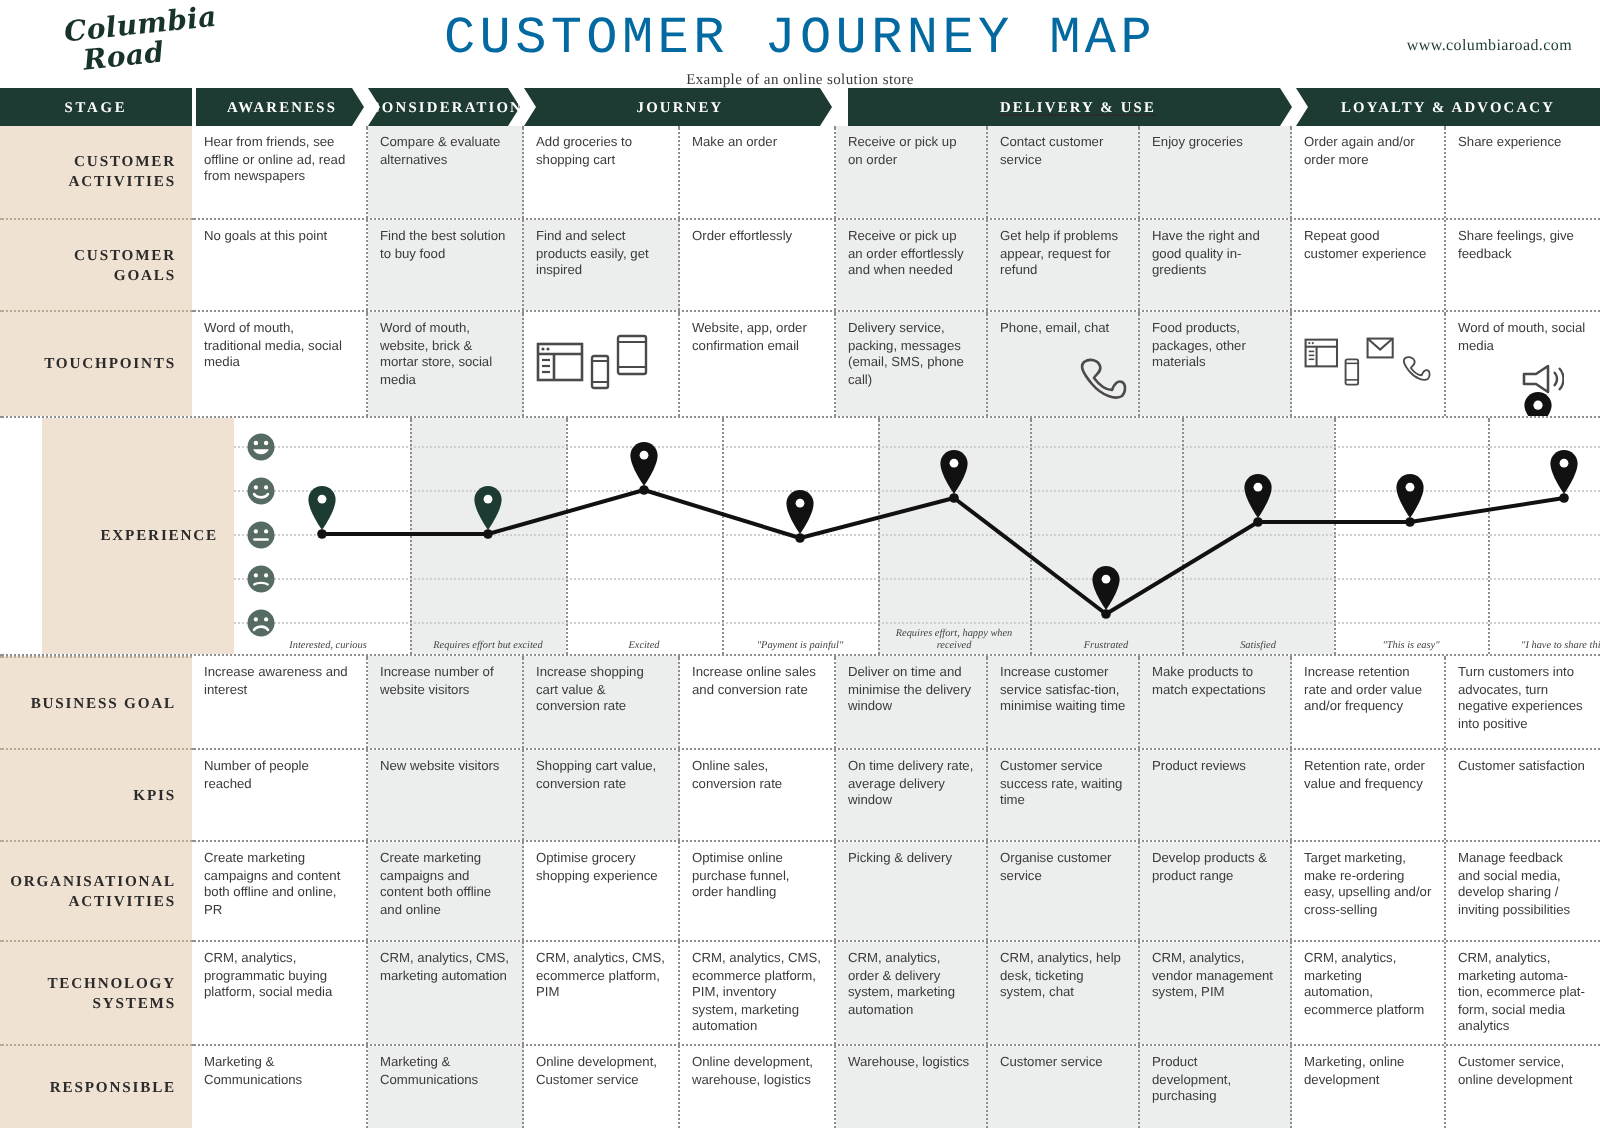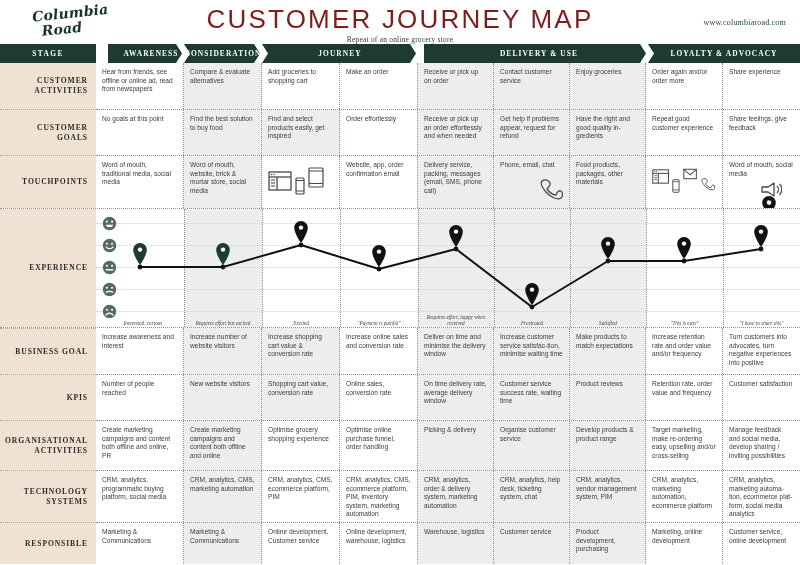--- a/index.html
+++ b/index.html
@@ -17,22 +17,22 @@
   .logo{
     position:absolute; left:33px; top:4px; width:110px; height:36px;
     font-family:"DejaVu Serif", serif; font-style:italic; font-weight:700;
     font-size:14px; line-height:15px; color:#17332b;
     transform:rotate(-6deg); letter-spacing:.2px;
   }
   .logo span{ display:block; }
   .logo .l2{ margin-left:8px; }
   .title-wrap{ position:absolute; left:0; right:0; top:4px; text-align:center; }
   .maintitle{
-    font-family:Liberation Sans, sans-serif;
-    font-size:26px; letter-spacing:2.2px; color:#7f1d1d; font-weight:400;
+    font-family:Liberation Mono, monospace;
+    font-size:26px; letter-spacing:2.2px; color:#0369a1; font-weight:400;
     line-height:30px;
   }
   .subtitle{
     font-size:7.5px; color:#3a3a3a; letter-spacing:.2px; margin-top:1px;
     font-family:"Liberation Serif", serif;
   }
   .site{
     position:absolute; right:14px; top:18px; font-size:8px; color:#1d3b33;
     font-family:"Liberation Serif", serif; letter-spacing:.2px;
   }
@@ -112,32 +112,32 @@
 
 <div class="page">
 
   <div class="topbar">
     <div class="logo">
       <span class="l1">Columbia</span>
       <span class="l2">Road</span>
     </div>
     <div class="title-wrap">
       <div class="maintitle">CUSTOMER JOURNEY MAP</div>
-      <div class="subtitle">Repeat of an online grocery store</div>
+      <div class="subtitle">Example of an online solution store</div>
     </div>
     <div class="site">www.columbiaroad.com</div>
   </div>
 
   <div class="ribbon">
     <div class="rb stage" style="left:0; width:96px;">
       <span>STAGE</span>
     </div>
     <div class="gap" style="left:96px;"></div>
 
-    <div class="rb" style="left:108px; width:86px;">
+    <div class="rb" style="left:98px; width:86px;">
       <span>AWARENESS</span>
     </div>
     <div class="arrow" style="left:176px;"></div>
 
     <div class="rb" style="left:184px; width:78px;">
       <span>CONSIDERATION</span>
     </div>
     <div class="arrow" style="left:254px;"></div>
 
     <div class="rb" style="left:262px; width:156px;">
@@ -272,21 +272,21 @@
           </svg>
           <svg width="14" height="18" viewBox="0 0 14 18" style="position:absolute; right:24px; bottom:-6px;">
             <path d="M7 0 C3.2 0,0.2 3,0.2 6.8 C0.2 11.5,7 18,7 18 C7 18,13.8 11.5,13.8 6.8 C13.8 3,10.8 0,7 0 Z" fill="#111111"></path>
             <circle cx="7" cy="6.6" r="2.3" fill="#ffffff"></circle>
           </svg>
         </div>
       </div>
     </div>
 
     <div class="exprow" style="border-top:1px dotted #8e8e8e;">
-      <div class="rowlabel" style="height:118px;">
+      <div class="rowlabel" style="height:118px;margin-left:21px;">
         <span>EXPERIENCE</span>
       </div>
       <div class="expbody">
 
         <div class="shadecol" style="left:88px; width:78px;"></div>
         <div class="shadecol" style="left:322px; width:228px;"></div>
 
         <div class="hline" style="top:14px;"></div>
         <div class="hline" style="top:36px;"></div>
         <div class="hline" style="top:58px;"></div>

